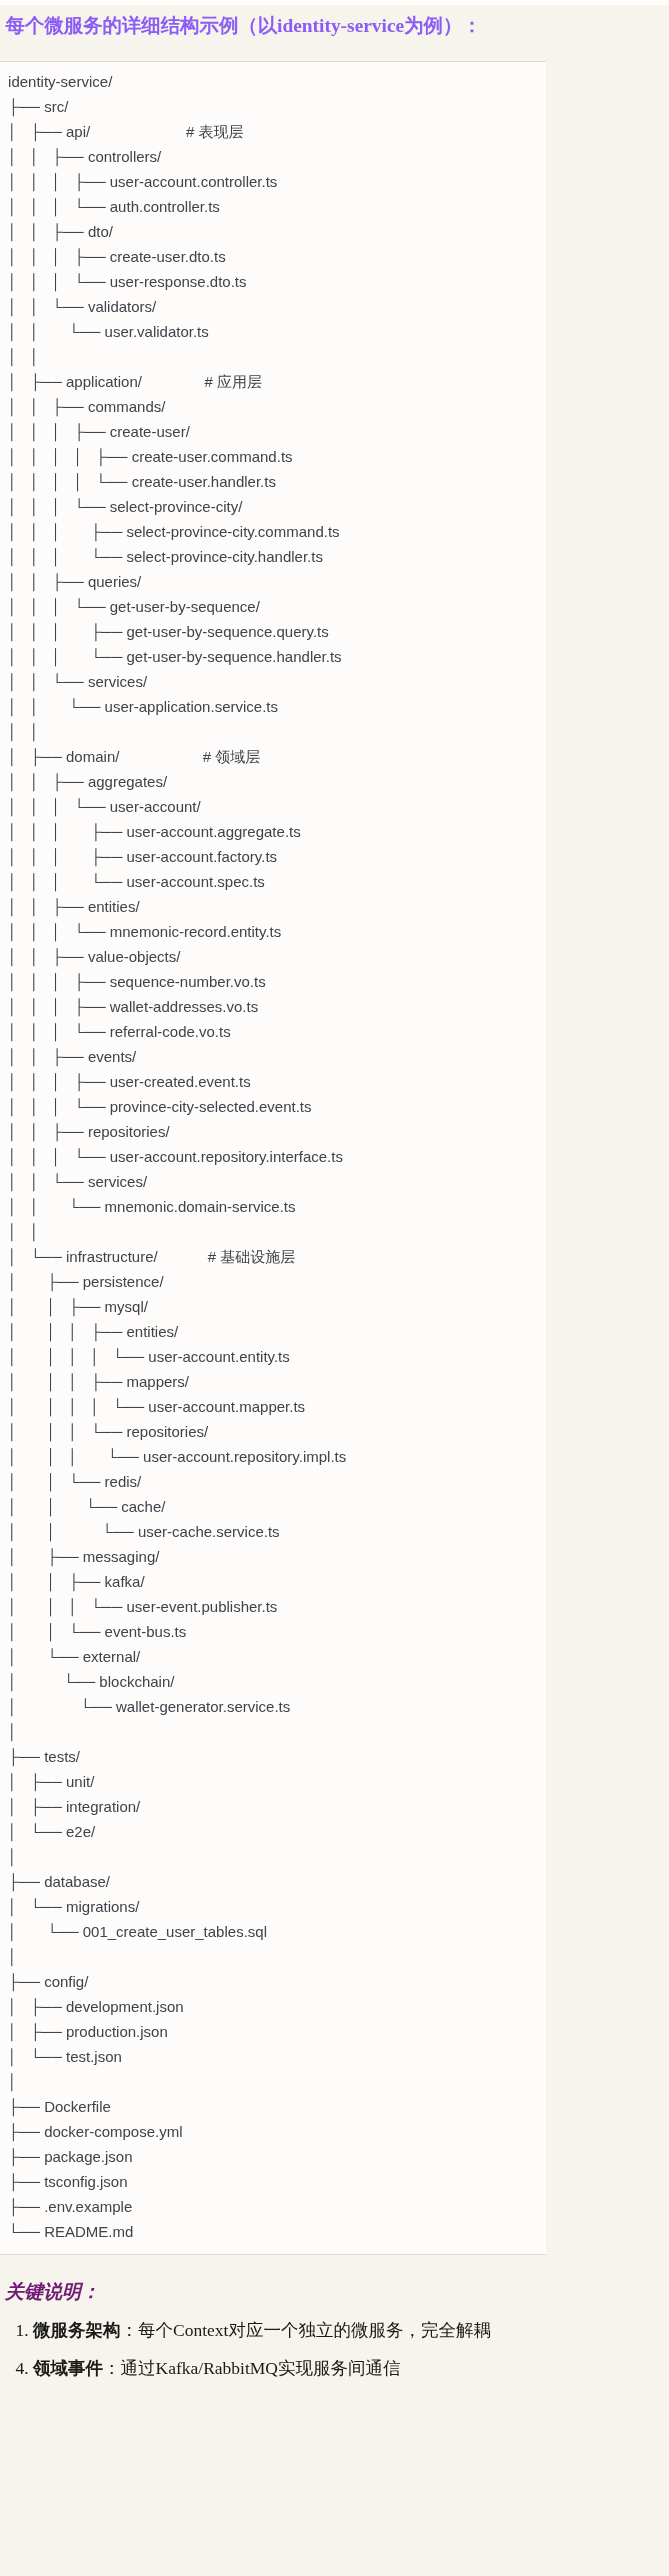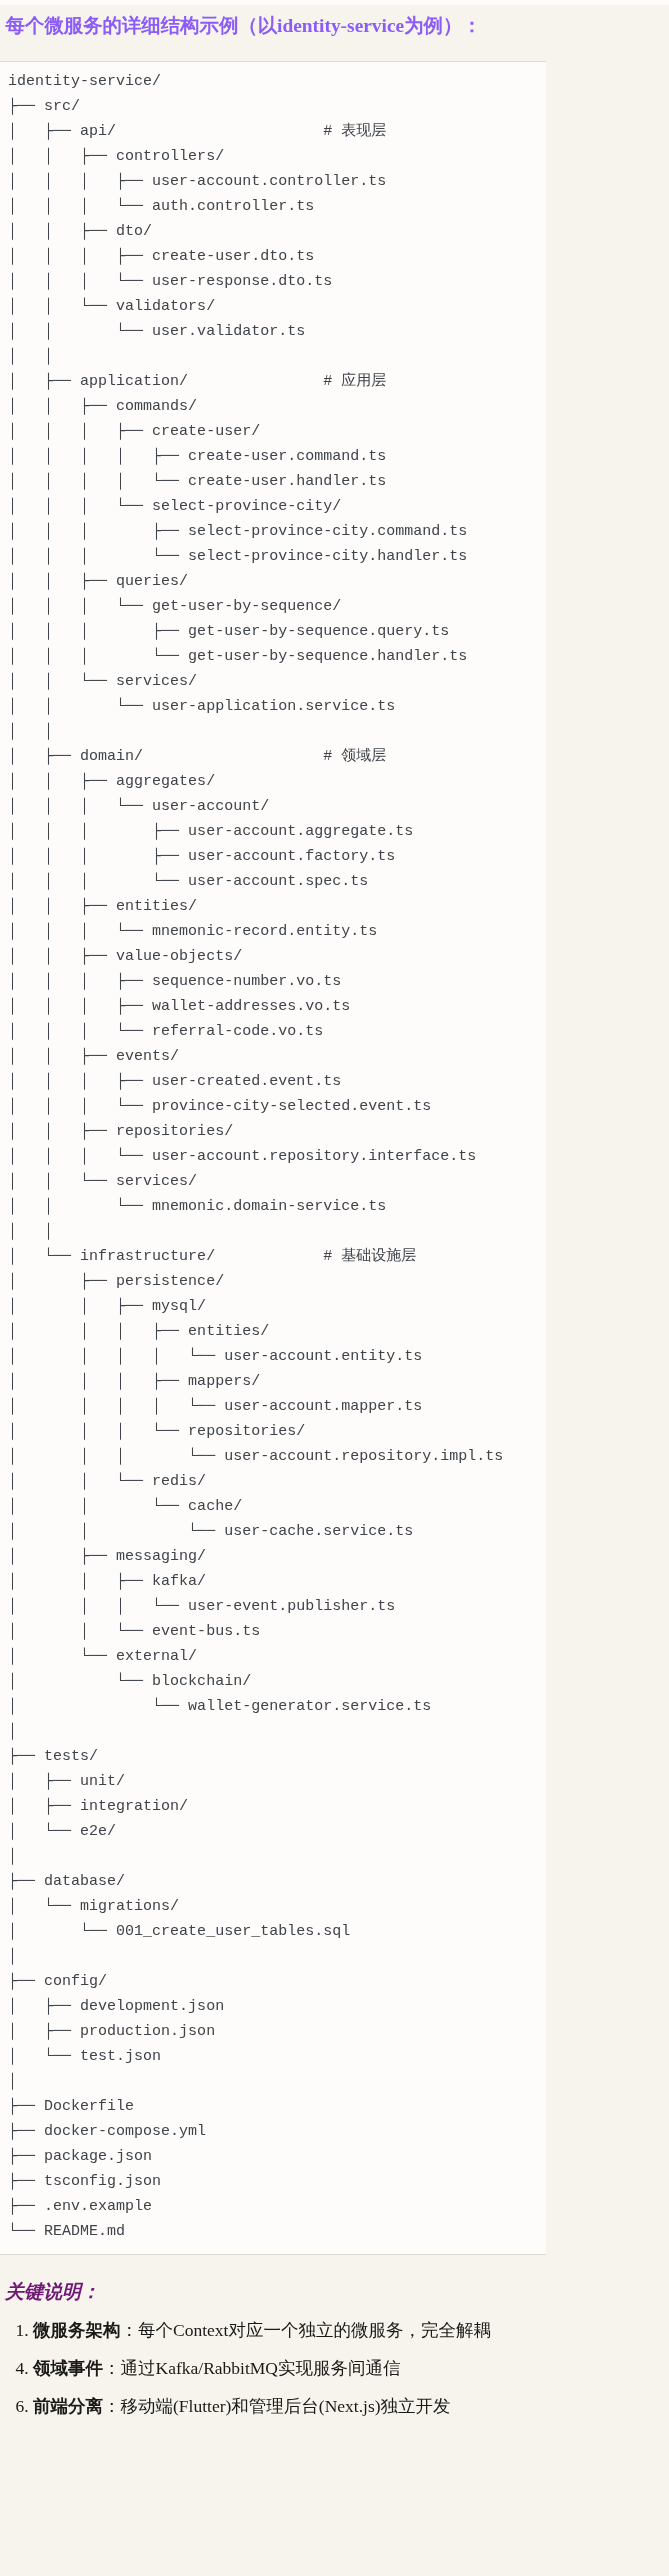--- a/index.html
+++ b/index.html
@@ -18,21 +18,21 @@
     letter-spacing:0;
   }
   .tree-block{
     box-sizing:border-box;
     margin:20.6px 0 0 0;
     width:546px;
     background:#fdfcfa;
     border-top:0.6px solid #ddd9d1;
     border-bottom:0.6px solid #ddd9d1;
     padding:7.5px 6.3px 10px 8.1px;
-    font-family:Liberation Mono, monospace;
+    font-family:Liberation Sans, sans-serif;
     font-size:15px;
     line-height:25px;
     color:#3f434a;
     white-space:pre;
     overflow:hidden;
   }
   .notes{margin:0;}
   .notes-heading{
     margin:24px 0 0 5px;
     font-size:19px;line-height:26px;
@@ -156,19 +156,16 @@
 <section class="notes">
   <h2 class="notes-heading">关键说明：</h2>
 
   <ol class="notes-list">
     <li>
       <span class="item-num">1.</span><span class="item-term">微服务架构</span><span class="item-desc">：每个Context对应一个独立的微服务，完全解耦</span>
     </li>
     <li>
       <span class="item-num">4.</span><span class="item-term">领域事件</span><span class="item-desc">：通过Kafka/RabbitMQ实现服务间通信</span>
     </li>
-    <li>
-      <span class="item-num">6.</span><span class="item-term">前端分离</span><span class="item-desc">：移动端(Flutter)和管理后台(Next.js)独立开发</span>
-    </li>
   </ol>
 
 </section>
 
 
 </body></html>

